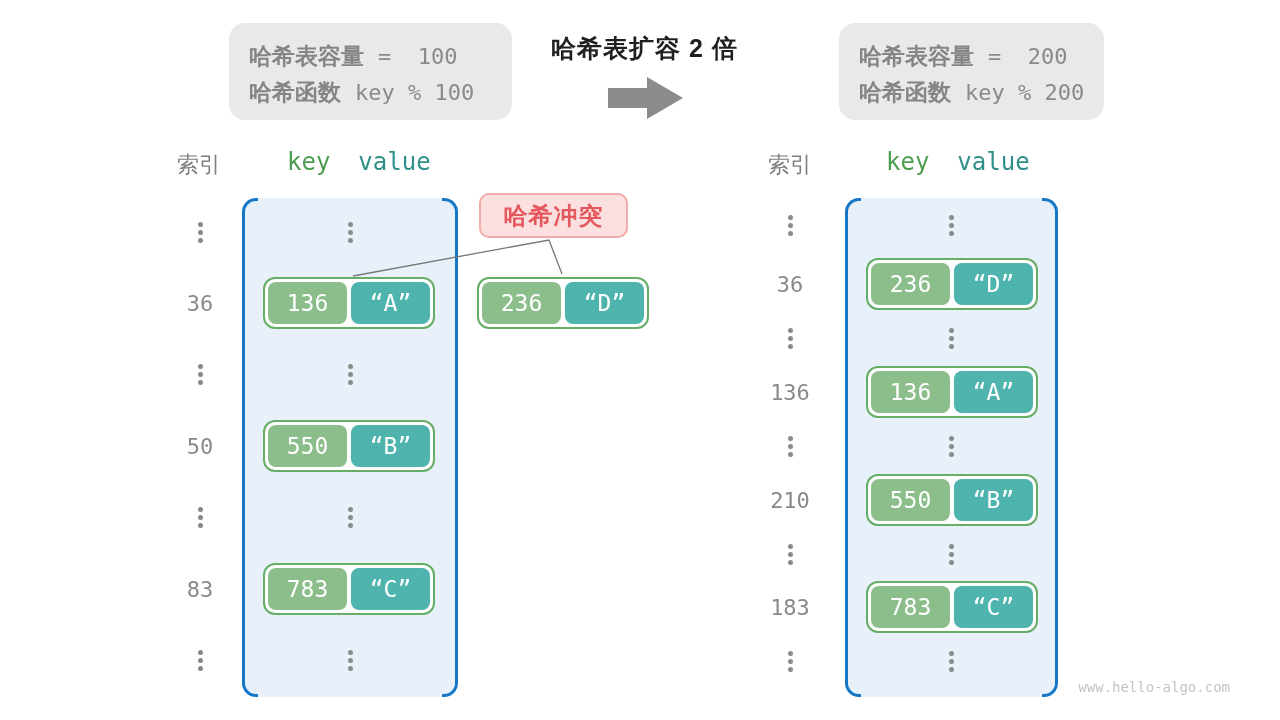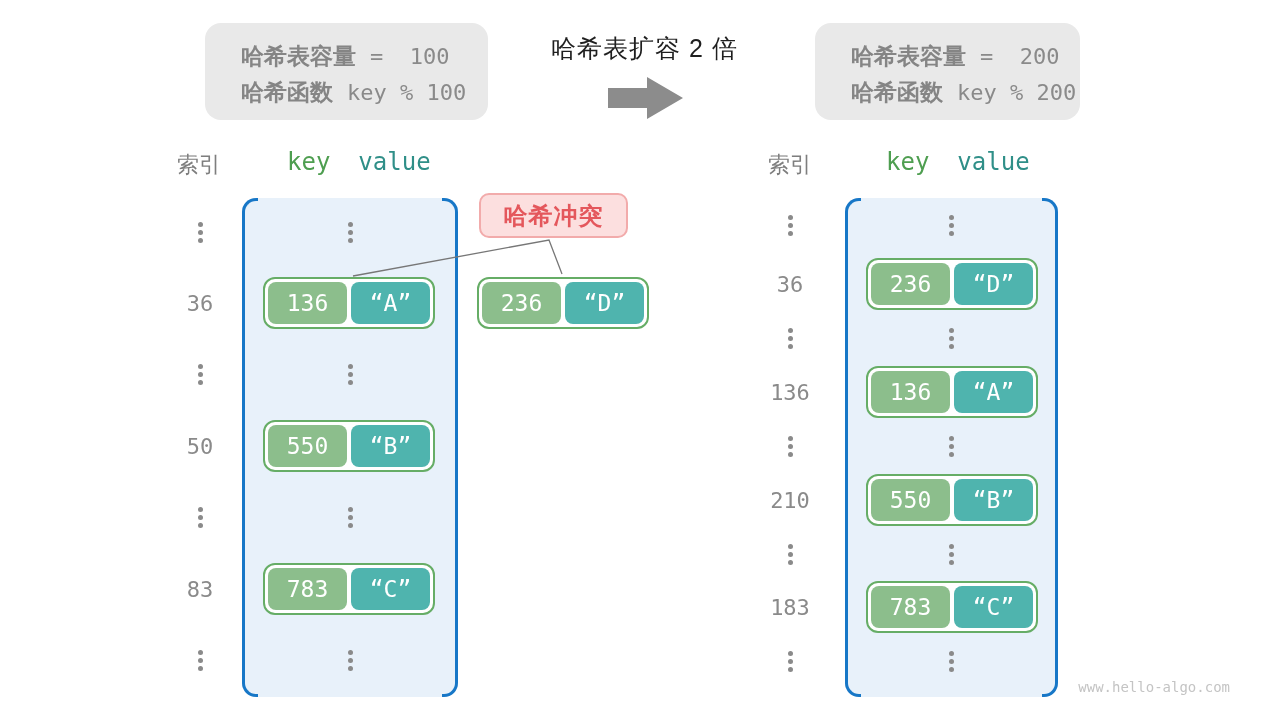--- a/index.html
+++ b/index.html
@@ -5,30 +5,30 @@
   html,body { margin:0; padding:0; background:#ffffff; }
   .canvas {
     position:relative; width:1280px; height:720px; overflow:hidden;
     background:#ffffff;
     font-family:"Liberation Sans", sans-serif;
   }
 
   
   .info-box {
     position:absolute; background:#e9e9e9; border-radius:16px;
-    box-sizing:border-box; padding:15px 0 0 36px;
+    box-sizing:border-box; padding:15px 0 0 20px;margin-left:24px;
   }
   .info-line { display:flex; align-items:center; gap:14px; height:36px; }
   .info-label { font-weight:bold; font-size:23px; color:#858585; }
   .info-value { font-family:"DejaVu Sans Mono", monospace; white-space:pre; font-size:22px; color:#8a8a8a;text-align:center; }
 
   
   .title {
     position:absolute; left:542px; top:32px; width:205px; text-align:center;
-    font-weight:normal; font-size:25px; color:#1f1f1f; letter-spacing:1px;
+    font-weight:bold; font-size:25px; color:#1f1f1f; letter-spacing:1px;
   }
 
   
   .hdr-cn { position:absolute; font-size:22px; color:#7e7e7e; }
   .hdr-kv { position:absolute; display:flex; gap:28px;
             font-family:"DejaVu Sans Mono", monospace; font-size:24px; }
   .hdr-key { color:#4e9e50; }
   .hdr-value { color:#2f8f88;text-align:center; }
 
   

